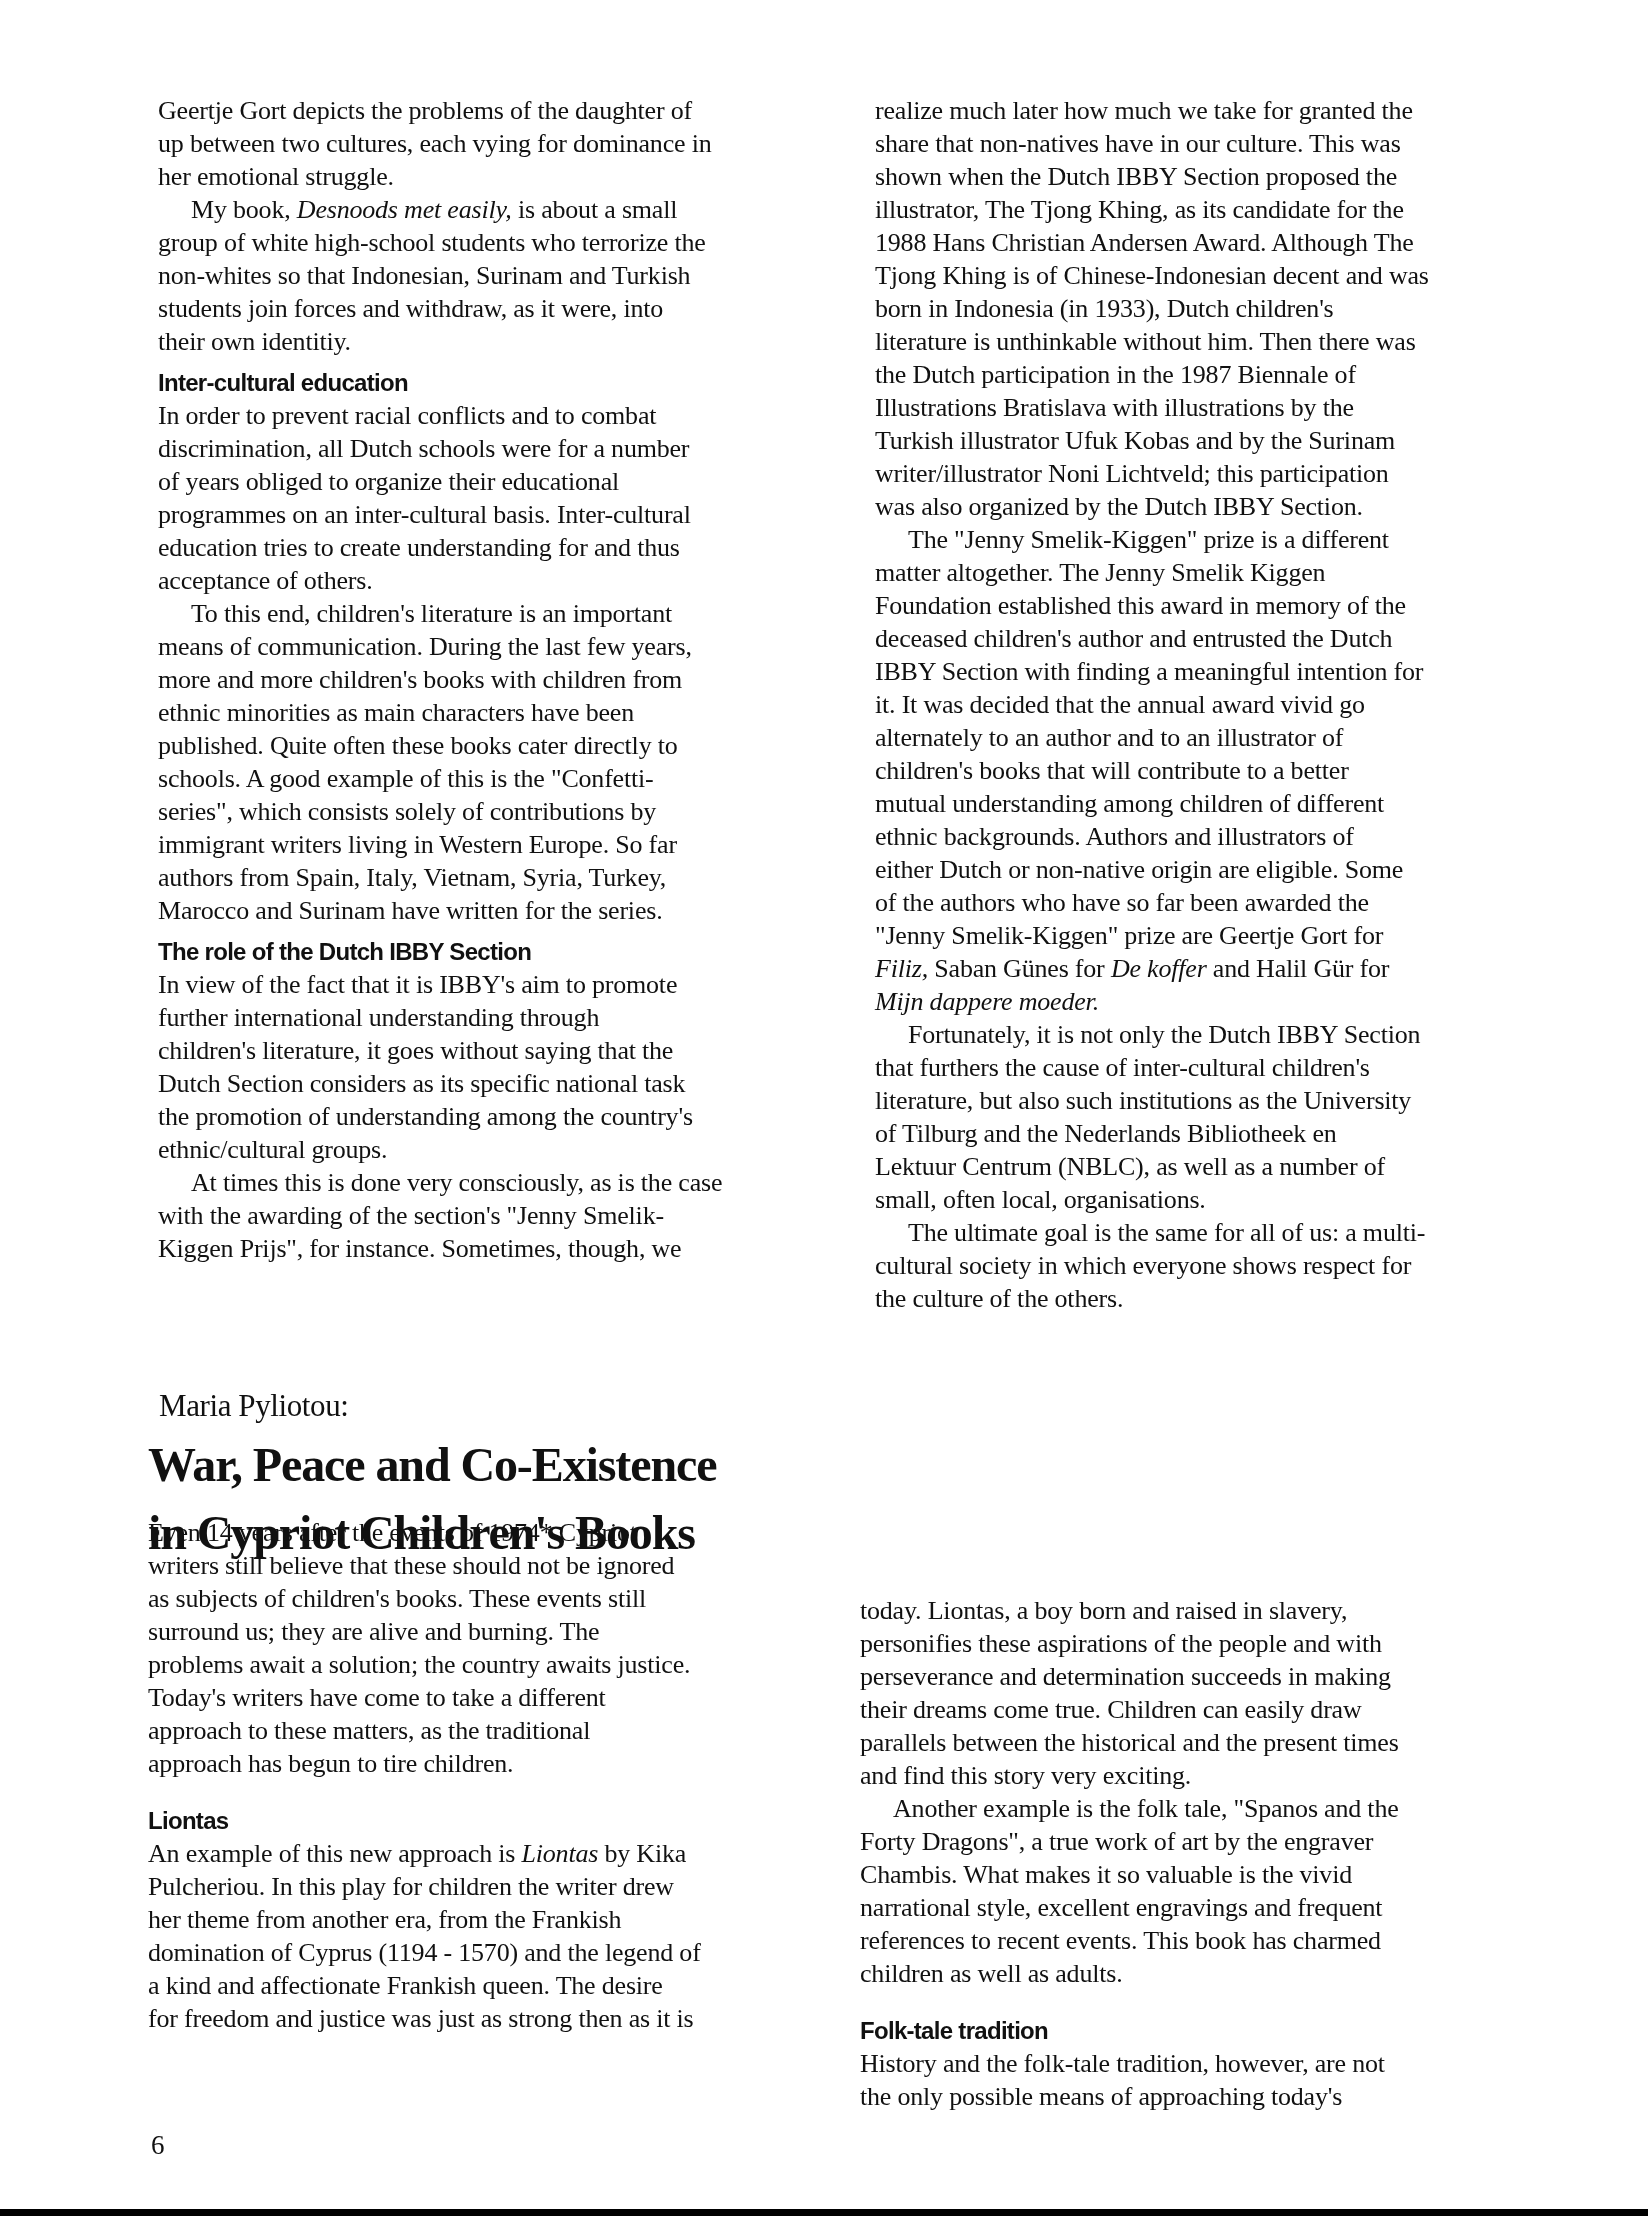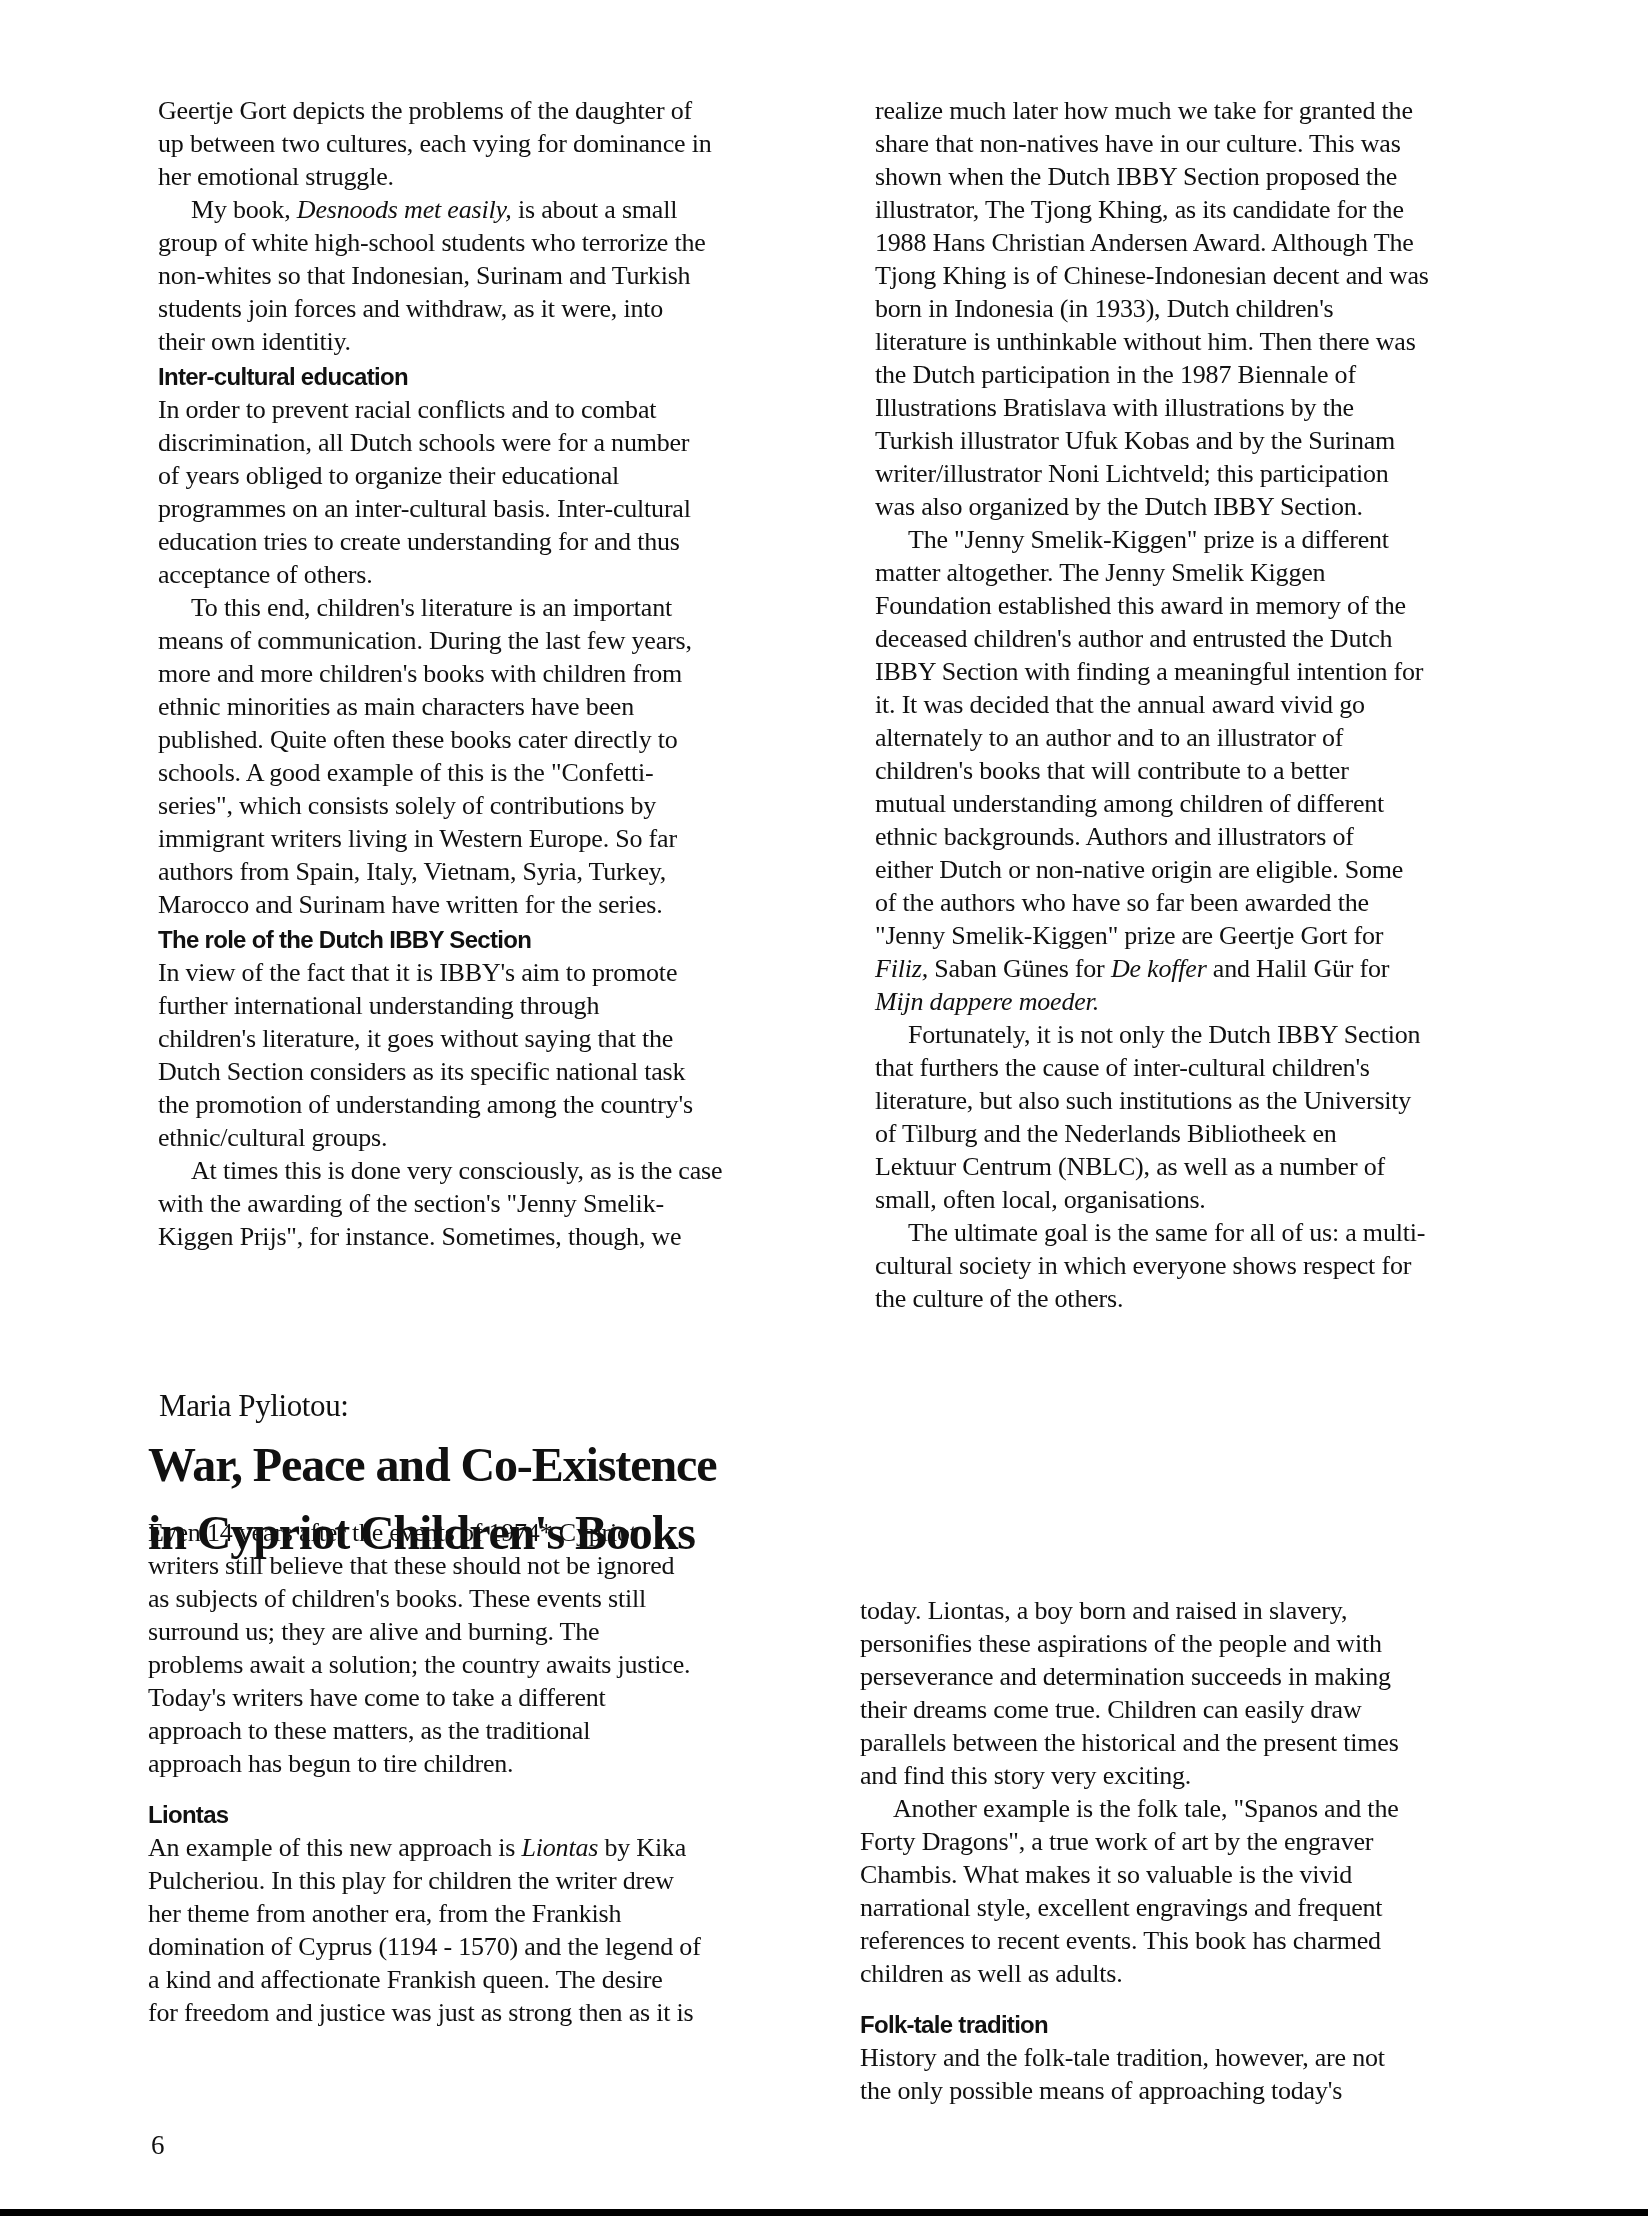--- a/index.html
+++ b/index.html
@@ -3,21 +3,21 @@
 <meta charset="utf-8">
 <style>
   html, body { margin: 0; padding: 0; background: #ffffff; }
   body { width: 1648px; height: 2216px; position: relative; overflow: hidden;
          font-family: "Liberation Serif", "DejaVu Serif", serif; color: #111111; }
   .col { position: absolute; width: 696px; }
   .line { display: block; white-space: nowrap; font-size: 26px; line-height: 33px; height: 33px; letter-spacing: -0.2px; }
   .line .it { font-style: italic; }
   .indent { padding-left: 33px; }
   .subhead { display: block; font-family: "Liberation Sans", "DejaVu Sans", sans-serif; font-weight: bold;
-             font-size: 24px; line-height: 33px; height: 33px; letter-spacing: -0.7px; margin-top: 2px; }
+             font-size: 24px; line-height: 33px; height: 33px; letter-spacing: -0.7px; margin-top: 8px; }
   .gap { display: block; height: 15.6px; }
   #author { position: absolute; left: 159px; top: 1388px; font-size: 31px; letter-spacing: -0.4px; }
   #title { position: absolute; left: 148px; top: 1431px; font-weight: bold; font-size: 48px; line-height: 68px; letter-spacing: -1.1px; }
   #title span { display: block; }
   #page-num { position: absolute; left: 151px; top: 2130px; font-size: 27px; }
   #bottom-bar { position: absolute; left: 0; top: 2209px; width: 1648px; height: 7px; background: #000000; }
 </style>
 </head>
 <body>
 

